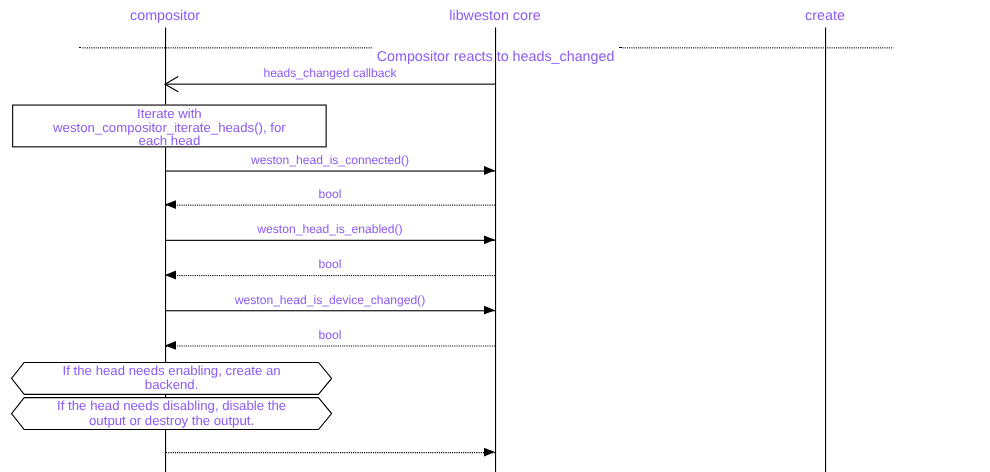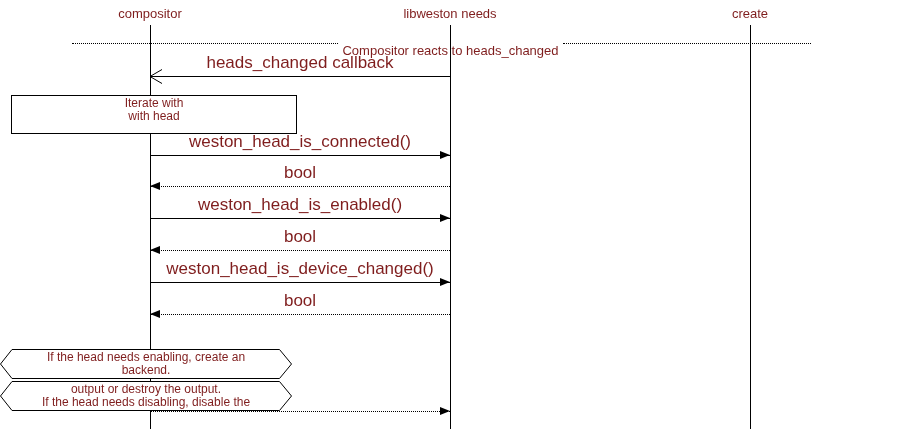--- a/index.html
+++ b/index.html
@@ -3,21 +3,21 @@
 <meta charset="utf-8">
 <style>
   html, body { margin: 0; padding: 0; background: #fff; }
   .canvas {
     position: relative;
     width: 812px;
     height: 429px;
     background: #ffffff;
     overflow: hidden;
     font-family: "Liberation Sans", "DejaVu Sans", sans-serif;
-    color: #7f1d1d;
+    color: #8b5cf6;
   }
 
   
   .lifeline {
     position: absolute;
     top: 25px;
     bottom: 0;
     width: 0;
     border-left: 1px solid #000;
   }
@@ -64,21 +64,21 @@
     top: 0; left: 0; right: 0;
     height: 0;
     border-top: 1px solid #000;
   }
   .msg.dotted .line { border-top-style: dotted; }
   .msg .mlabel {
     position: absolute;
     left: 0; right: 0;
     bottom: 3px;
     text-align: center;
-    font-size: 17px;
+    font-size: 11px;
     white-space: nowrap;
   }
   .ah-right {
     position: absolute;
     right: 0;
     top: -4px;
     width: 0; height: 0;
     border-top: 4px solid transparent;
     border-bottom: 4px solid transparent;
     border-left: 10px solid #000;
@@ -109,42 +109,41 @@
     border: 1px solid #000;
     text-align: center;
     font-size: 12px;
     line-height: 12.5px;
     padding-top: 1px;
   }
 
   
   .cond {
     position: absolute;
-    left: 0;
+    left: 10px;
     width: 292px;
     height: 30px;
-    margin-top: 20px;
   }
   .cond svg { position: absolute; left: 0; top: 0; }
   .cond .cond-text {
     position: absolute;
     left: 14px; right: 14px; top: 2px;
     text-align: center;
     font-size: 12px;
     line-height: 13px;
   }
   .cond-line, .note-line { display: block; }
 </style>
 </head>
 <body>
 
 <div class="canvas">
 
   <div class="lifeline-label" style="left:50px">compositor</div>
-  <div class="lifeline-label" style="left:350px">libweston needs</div>
+  <div class="lifeline-label" style="left:350px">libweston core</div>
   <div class="lifeline-label" style="left:650px">create</div>
 
   <div class="lifeline" style="left:150px"></div>
   <div class="lifeline" style="left:450px"></div>
   <div class="lifeline" style="left:750px"></div>
 
   <div class="divider">
     <div class="dots"></div>
     <div class="divider-label">Compositor reacts to heads_changed</div>
     <div class="dots"></div>
@@ -153,21 +152,22 @@
   <div class="msg" style="top:76px">
     <div class="mlabel">heads_changed callback</div>
     <div class="line"></div>
     <svg class="ah-vee" width="14" height="16" viewBox="0 0 14 16">
       <polyline points="13,1.5 1,8.5 13,15.5" fill="none" stroke="#000" stroke-width="1"></polyline>
     </svg>
   </div>
 
   <div class="note-box">
     <span class="note-line">Iterate with</span>
-    <span class="note-line">with head</span>
+    <span class="note-line">weston_compositor_iterate_heads(), for</span>
+    <span class="note-line">each head</span>
   </div>
 
   <div class="msg" style="top:155px">
     <div class="mlabel">weston_head_is_connected()</div>
     <div class="line"></div>
     <div class="ah-right"></div>
   </div>
 
   <div class="msg dotted" style="top:186px">
     <div class="mlabel">bool</div>
@@ -207,22 +207,22 @@
       <span class="cond-line">If the head needs enabling, create an</span>
       <span class="cond-line">backend.</span>
     </div>
   </div>
 
   <div class="cond" style="top:361px">
     <svg width="292" height="30" viewBox="0 0 292 30">
       <polygon points="12,0.5 279.5,0.5 291.5,15 279.5,29.5 12,29.5 0.5,15" fill="#ffffff" stroke="#000000" stroke-width="1"></polygon>
     </svg>
     <div class="cond-text">
+      <span class="cond-line">If the head needs disabling, disable the</span>
       <span class="cond-line">output or destroy the output.</span>
-      <span class="cond-line">If the head needs disabling, disable the</span>
     </div>
   </div>
 
   <div class="msg dotted" style="top:411px">
     <div class="mlabel"></div>
     <div class="line"></div>
     <div class="ah-right"></div>
   </div>
 
 </div>

